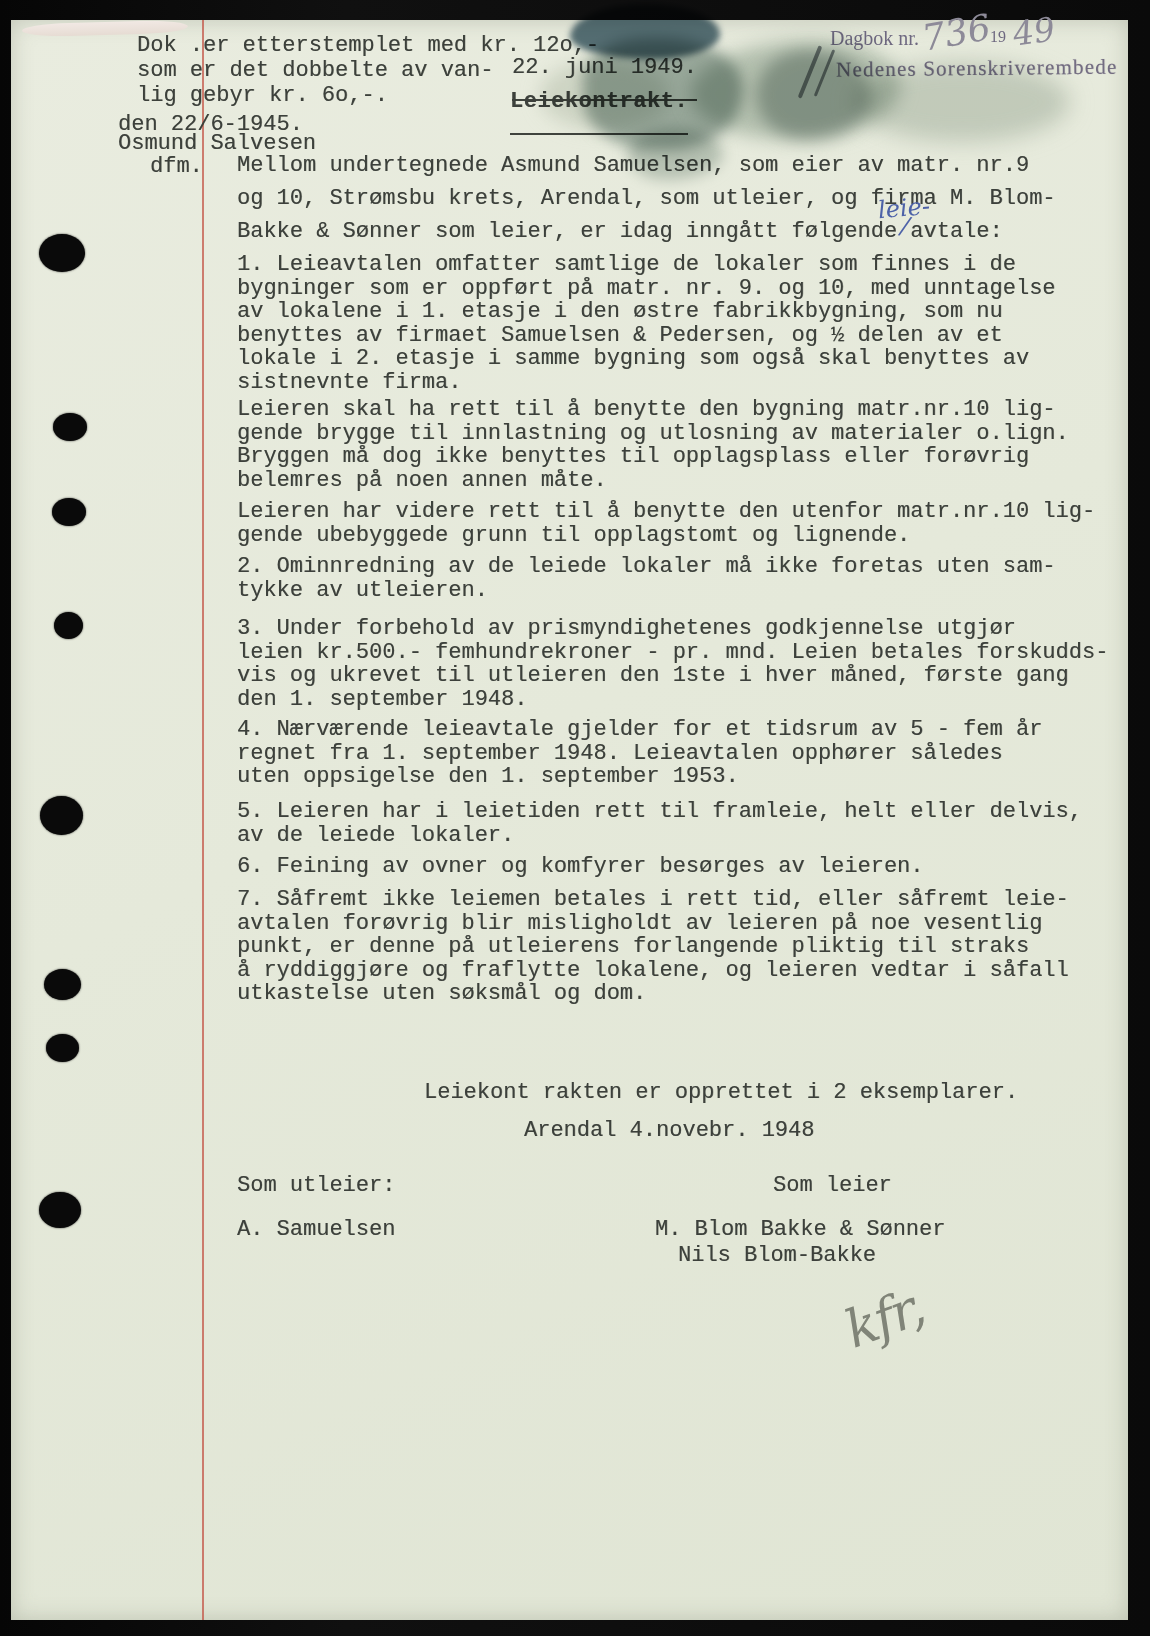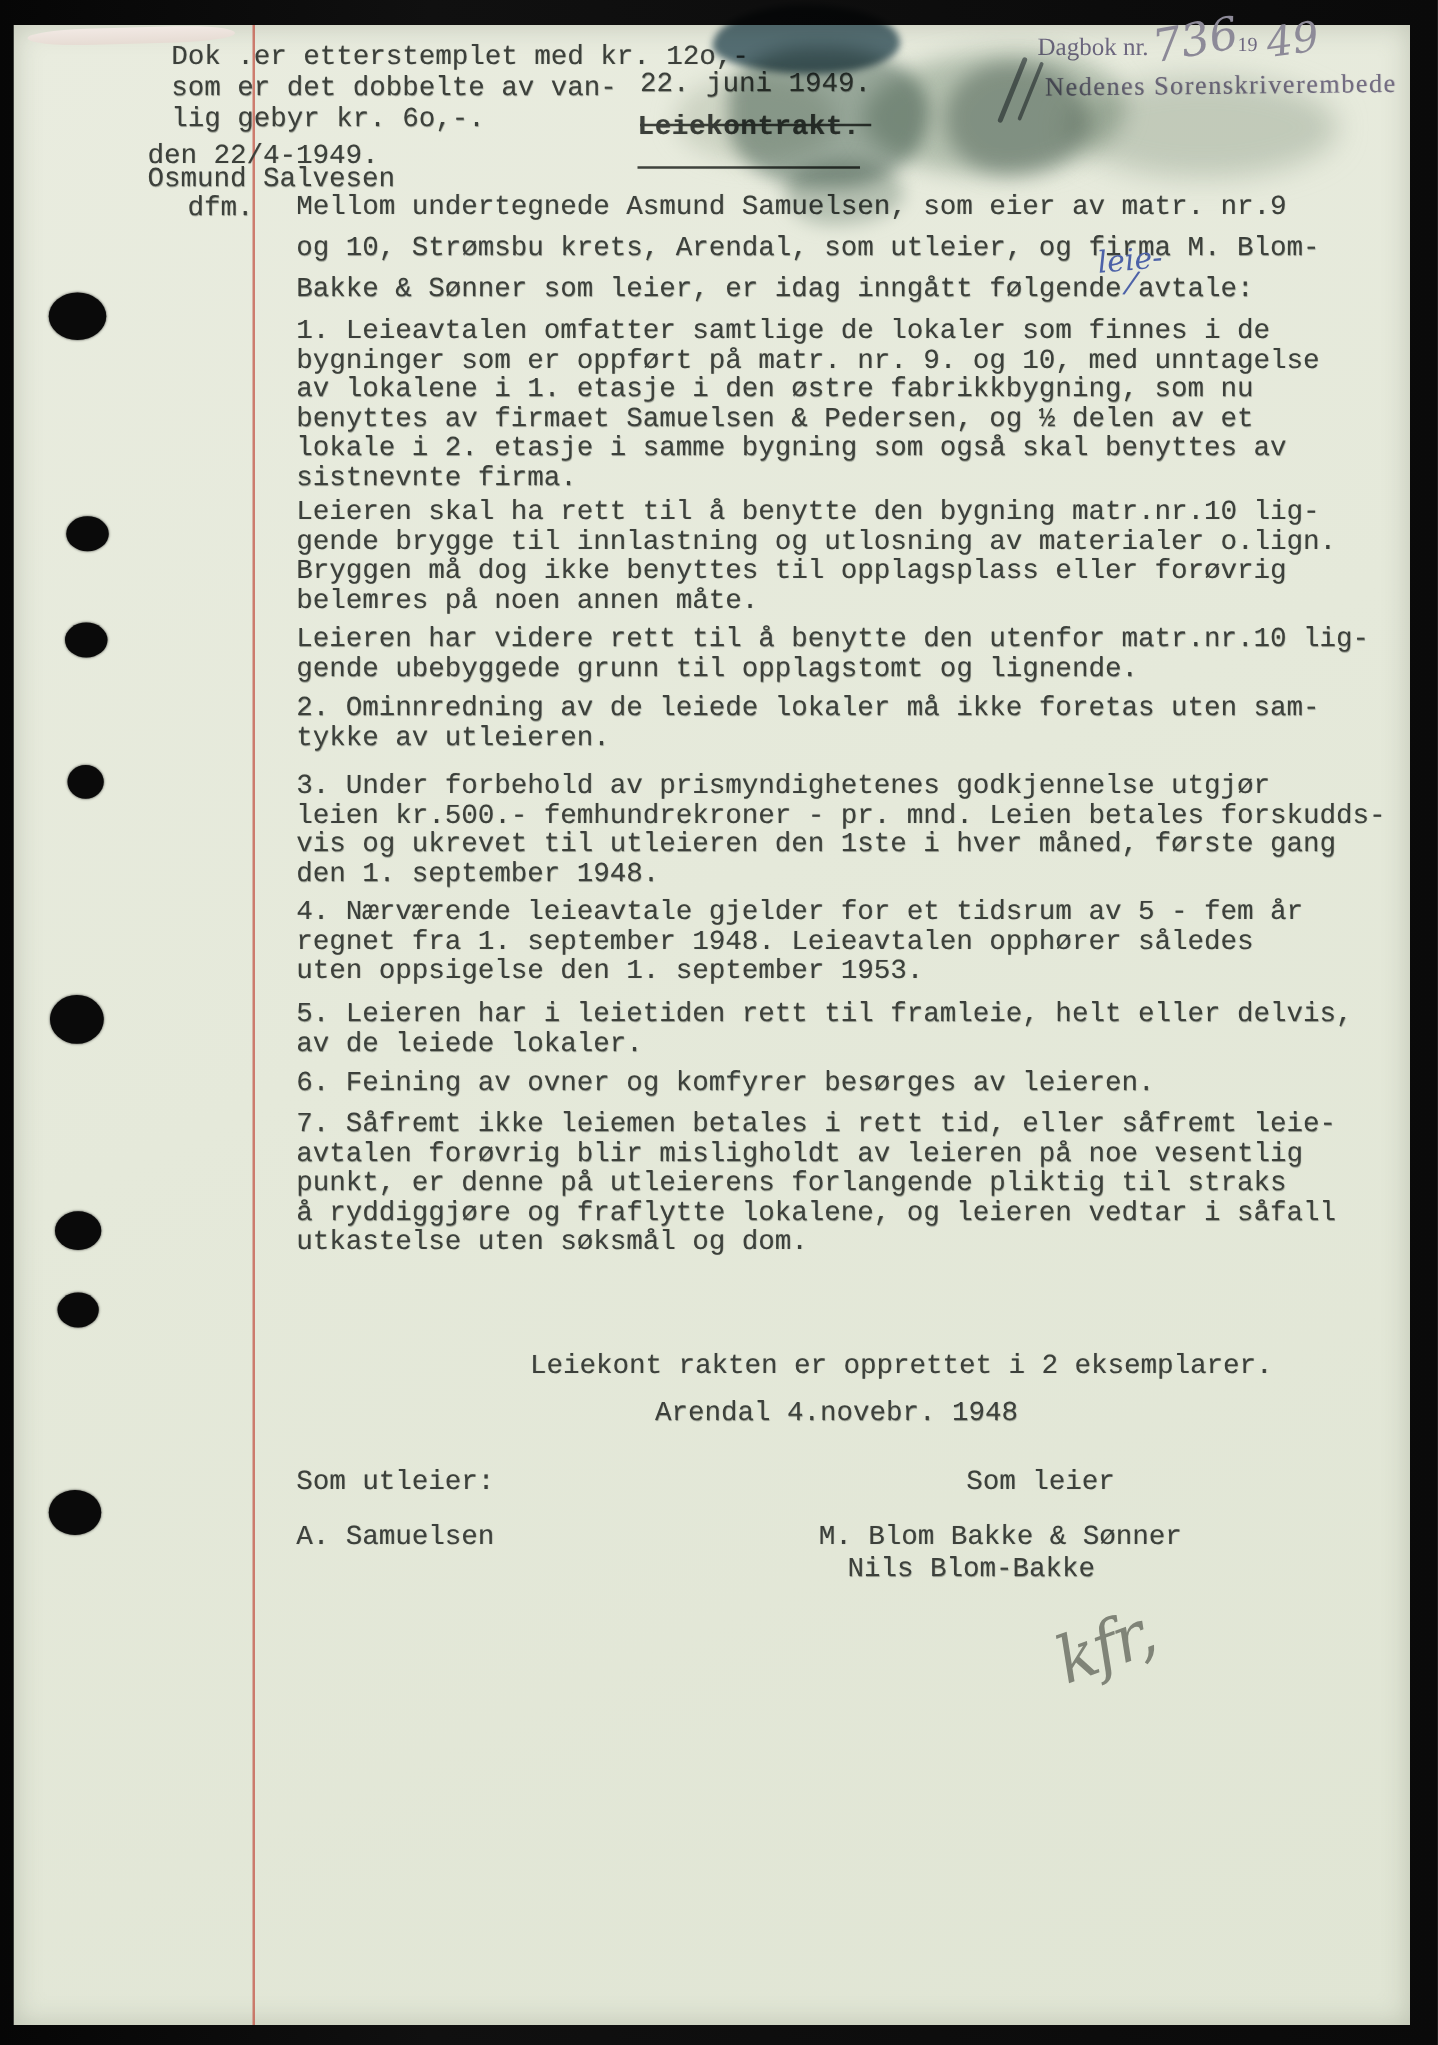--- a/index.html
+++ b/index.html
@@ -43,21 +43,21 @@
   <div class="hole" style="left:52px;top:498px;width:34px;height:28px;"></div>
   <div class="hole" style="left:54px;top:612px;width:29px;height:27px;"></div>
   <div class="hole" style="left:40px;top:796px;width:43px;height:39px;"></div>
   <div class="hole" style="left:44px;top:969px;width:37px;height:31px;"></div>
   <div class="hole" style="left:46px;top:1034px;width:33px;height:28px;"></div>
   <div class="hole" style="left:39px;top:1192px;width:42px;height:36px;"></div>
 
   <div class="tw" style="left:137px;top:34px;">Dok .er etterstemplet med kr. 12o,-</div>
   <div class="tw" style="left:137px;top:59px;">som er det dobbelte av van-</div>
   <div class="tw" style="left:137px;top:84px;">lig gebyr kr. 6o,-.</div>
-  <div class="tw" style="left:118px;top:113px;">den 22/4-1949.</div>
+  <div class="tw" style="left:118px;top:113px;">den 22/6-1945.</div>
   <div class="tw" style="left:118px;top:132px;">Osmund Salvesen</div>
   <div class="tw" style="left:150px;top:155px;">dfm.</div>
 
   <div class="tw" style="left:512px;top:56px;"><span class="uline">22. juni 1949.</span></div>
   <div class="tw" style="left:510px;top:90px;"><span class="uline title">Leiekontrakt.</span></div>
 
   <div class="stamp-serif" style="left:830px;top:27px;font-size:20px;">Dagbok nr.</div>
   <div class="hand pencil" style="left:922px;top:12px;font-size:36px;transform:rotate(-10deg);">736</div>
   <div class="stamp-serif" style="left:990px;top:28px;font-size:16px;">19</div>
   <div class="hand pencil" style="left:1013px;top:12px;font-size:33px;transform:rotate(-8deg);">49</div>

